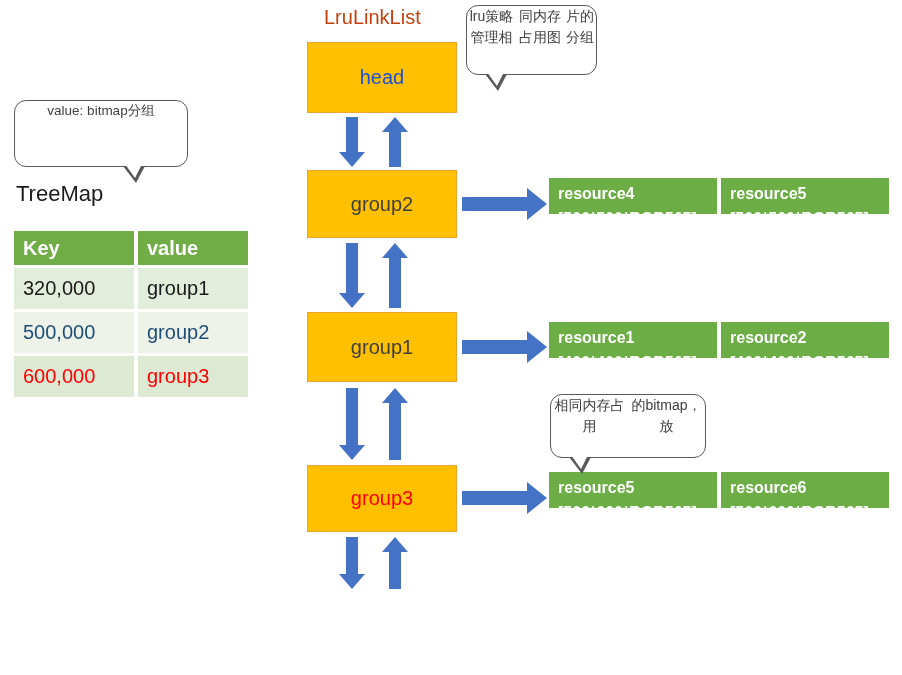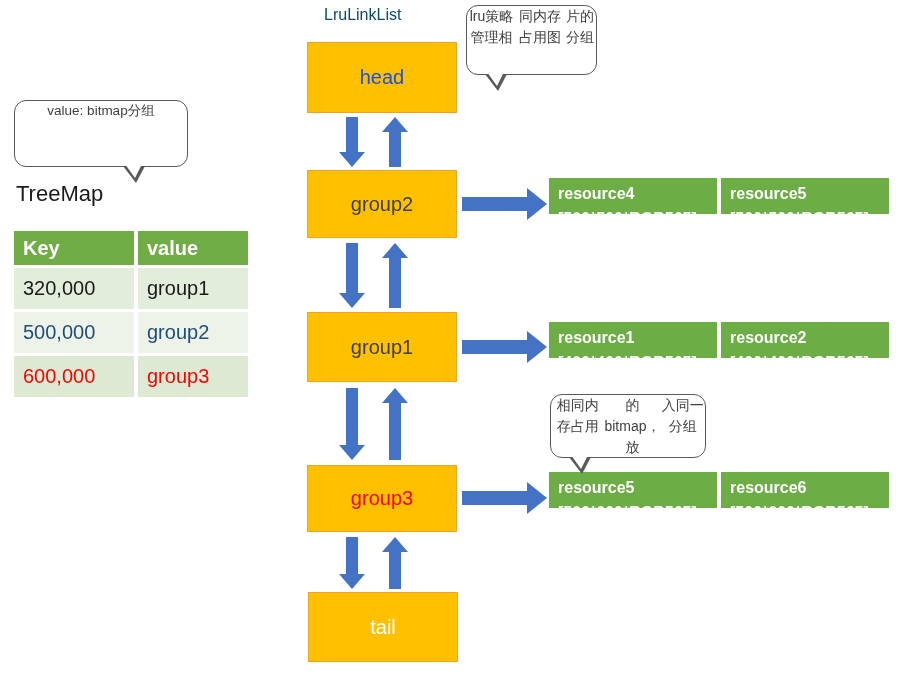--- a/index.html
+++ b/index.html
@@ -32,21 +32,21 @@
   .bubble-lru{left:466px;top:5px;width:131px;height:70px;font-size:14px;line-height:1.5;}
   .bubble-lru .btail-b{left:18px;bottom:-17px;}
   .bubble-lru .btail-f{left:20px;bottom:-12px;}
 
   .bubble-group{left:550px;top:394px;width:156px;height:64px;font-size:14px;line-height:1.5;}
   .bubble-group .btail-b{left:18px;bottom:-17px;}
   .bubble-group .btail-f{left:20px;bottom:-12px;}
 
   
   .treemap-label{position:absolute;left:16px;top:181px;font-size:22px;color:#1a1a1a;}
-  .list-title{position:absolute;left:324px;top:6px;font-size:16px;color:#0c4a6e;}
+  .list-title{position:absolute;left:324px;top:6px;font-size:20px;color:#c2410c;}
 
   
   .tm-table{position:absolute;left:14px;top:231px;width:234px;}
   .trow{display:flex;gap:4px;margin-bottom:3px;justify-content:center;}
   .tcell{display:flex;align-items:center;padding-left:9px;box-sizing:border-box;font-size:20px;}
   .c1{width:120px;} .c2{width:110px;}
   .thead .tcell{background:#70AD47;color:#ffffff;font-weight:bold;height:34px;}
   .tdata .tcell{height:41px;}
   .r1 .tcell{background:#E3EDDC;}
   .r2 .tcell{background:#EDF3E9;}
@@ -119,30 +119,28 @@
     <span class="bline">lru策略管理相</span>
     <span class="bline">同内存占用图</span>
     <span class="bline">片的分组</span>
     <span class="btail-b"></span>
     <span class="btail-f"></span>
   </div>
 
   <div class="bubble bubble-group">
     <span class="bline">相同内存占用</span>
     <span class="bline">的bitmap，放</span>
-    <span class="bline">入同一分组</span>
     <span class="btail-b"></span>
     <span class="btail-f"></span>
   </div>
 
   <div class="node node-head" style="color: #1d4ed8;">head</div>
   <div class="node node-group2" style="color: rgb(64, 64, 64);">group2</div>
   <div class="node node-group1" style="color: rgb(64, 64, 64);">group1</div>
   <div class="node node-group3" style="color: rgb(255, 0, 0);">group3</div>
-  <div class="node node-tail" style="color: rgb(255, 255, 255);">tail</div>
 
   <div class="varrow" style="left:339px;top:117px;height:50px;">
       <div class="shaft"></div>
       <div class="head-down"></div>
     </div>
   <div class="varrow" style="left:382px;top:117px;height:50px;">
       <div class="head-up"></div>
       <div class="shaft"></div>
     </div>
 

